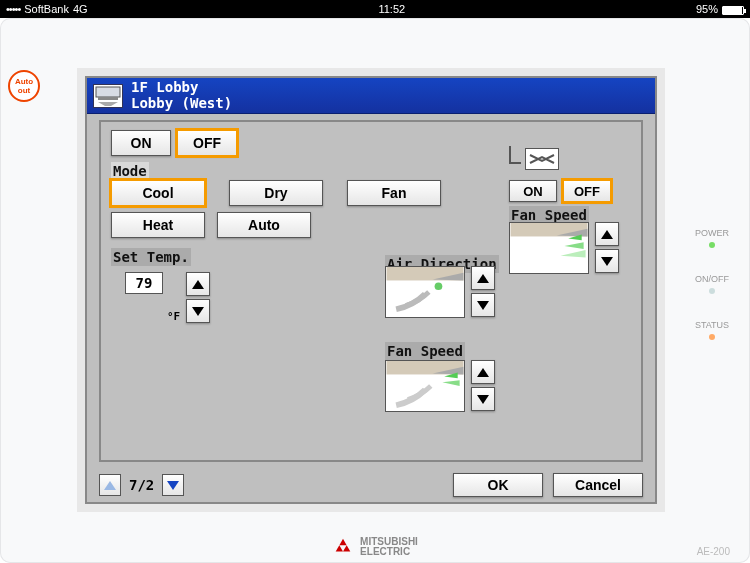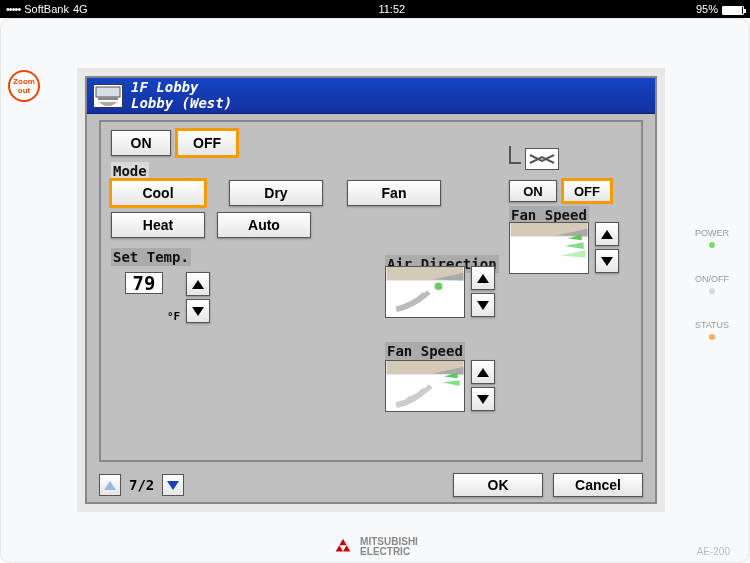--- a/index.html
+++ b/index.html
@@ -28,21 +28,21 @@
 .led.orange { background: #fa6; }
 
 
 .screen-frame { position: absolute; left: 85px; top: 58px; width: 572px; height: 428px; border: 2px solid #888; background: #bfbfbf; box-shadow: 0 0 0 8px #e8e8e8, 0 2px 4px rgba(0,0,0,.25); }
 .screen { width: 100%; height: 100%; position: relative; }
 
 
 .titlebar { height: 36px; background: linear-gradient(#1544c2, #1431a0); color: #fff; font-weight: bold; font-size: 14px; display: flex; align-items: center; padding-left: 6px; border-bottom: 1px solid #0a1f70; }
 .titlebar .tb-icon { width: 30px; height: 24px; background: #fff; border: 1px solid #335; margin-right: 8px; display: flex; align-items: center; justify-content: center; }
 .titlebar .tb-icon svg { width: 26px; height: 20px; }
-.titlebar .tb-text { line-height: 1.1; font-family: monospace; font-style: italic; }
+.titlebar .tb-text { line-height: 1.1; font-family: monospace; }
 
 
 .panel { position: absolute; left: 12px; top: 42px; right: 12px; bottom: 40px; background: silver; border: 2px solid #888; }
 
 
 .btn { display: inline-flex; align-items: center; justify-content: center; background: linear-gradient(#ffffff, #e6e6e6); border: 1px solid #555; font-weight: bold; font-size: 14px; color: #000; box-shadow: 0 1px 2px rgba(0,0,0,.3); text-align: left; cursor: pointer; }
 .btn.on-off { width: 60px; height: 26px; }
 .btn.mode { width: 94px; height: 26px; }
 .btn.sq { width: 24px; height: 24px; font-size: 12px; padding: 0; }
 .selected { outline: 3px solid #f59b00; outline-offset: -1px; }
@@ -52,21 +52,21 @@
 
 
 .grp { position: absolute; }
 .onoff-grp { left: 10px; top: 8px; display: flex; gap: 6px; }
 .mode-lbl { left: 10px; top: 40px; }
 .mode-grp1 { left: 10px; top: 58px; display: flex; gap: 24px; }
 .mode-grp2 { left: 10px; top: 90px; display: flex; gap: 12px; }
 
 .temp-lbl { left: 10px; top: 126px; }
 .temp-grp { left: 24px; top: 150px; display: flex; align-items: flex-start; gap: 6px; }
-.temp-val { background: #fff; border: 1px solid #555; width: 38px; height: 22px; display: flex; align-items: center; justify-content: center; font-weight: bold; font-family: monospace; font-size: 19px; }
+.temp-val { background: #fff; border: 1px solid #555; width: 38px; height: 22px; display: flex; align-items: center; justify-content: center; font-weight: bold; font-family: monospace; font-size: 14px; }
 .temp-unit { font-size: 11px; font-weight: bold; align-self: flex-end; margin-left: -2px; font-family: monospace; }
 .stepper { display: flex; flex-direction: column; gap: 3px; }
 
 .airdir-lbl { left: 284px; top: 133px; }
 .airdir-grp { left: 284px; top: 144px; display: flex; gap: 6px; }
 
 .fanspd-lbl { left: 284px; top: 220px; }
 .fanspd-grp { left: 284px; top: 238px; display: flex; gap: 6px; }
 
 .preview { width: 80px; height: 52px; background: #fff; border: 1px solid #555; position: relative; overflow: hidden; }
@@ -115,21 +115,21 @@
   <div class="sb-center">11:52</div>
   <div class="sb-right">
     <span>95%</span>
     <span class="batt">
         <span class="batt-fill"></span>
       </span>
   </div>
 </div>
 
 <div class="bezel">
-  <div class="zoom-out">Zoom out</div>
+  <div class="zoom-out">Auto out</div>
 
   <div class="side-labels">
     <div class="lbl">POWER</div>
     <div class="led green"></div>
     <div class="lbl">ON/OFF</div>
     <div class="led"></div>
     <div class="lbl">STATUS</div>
     <div class="led orange"></div>
   </div>
 

